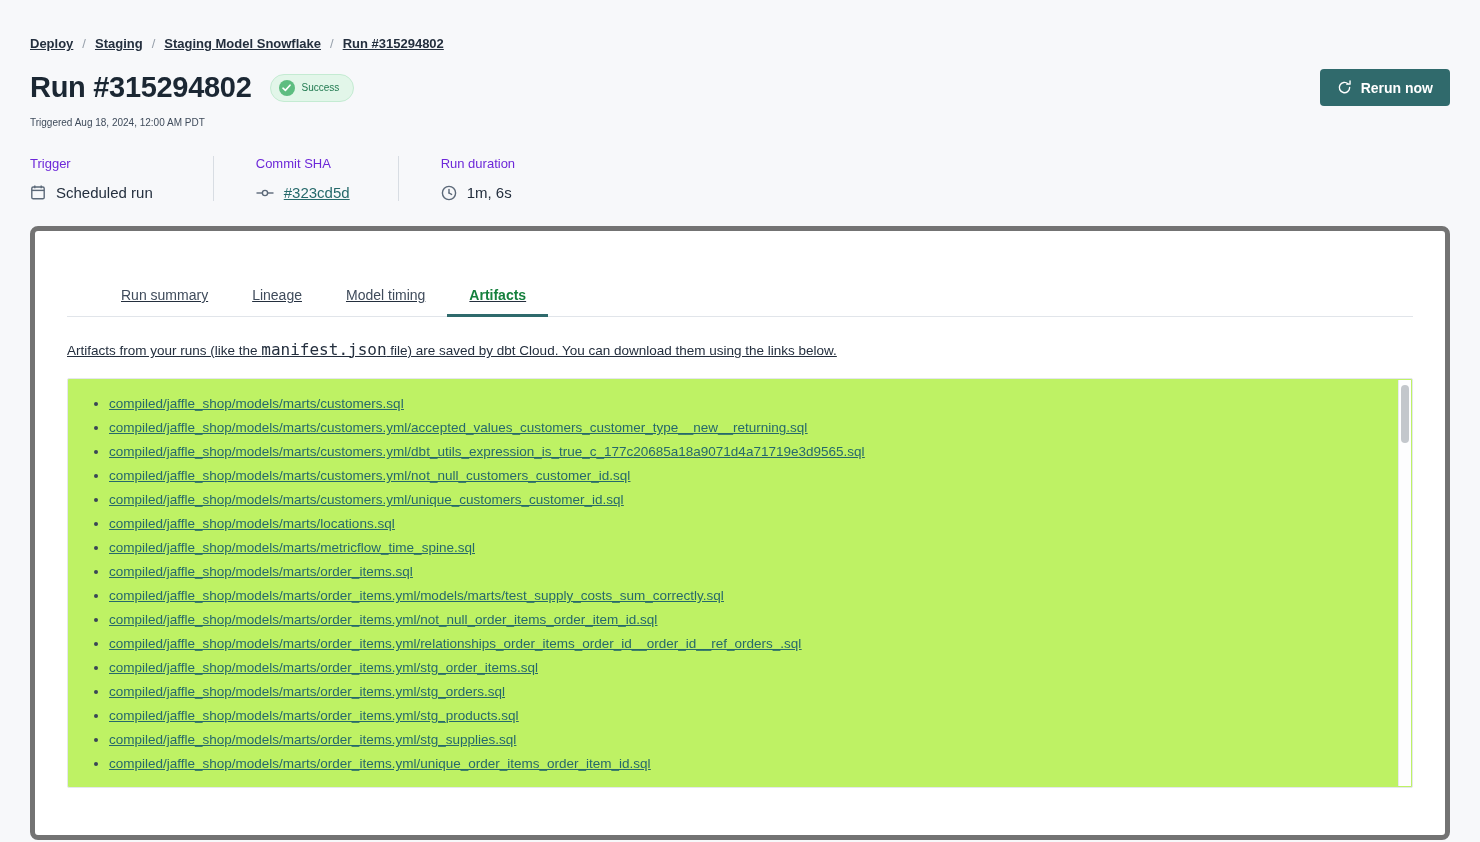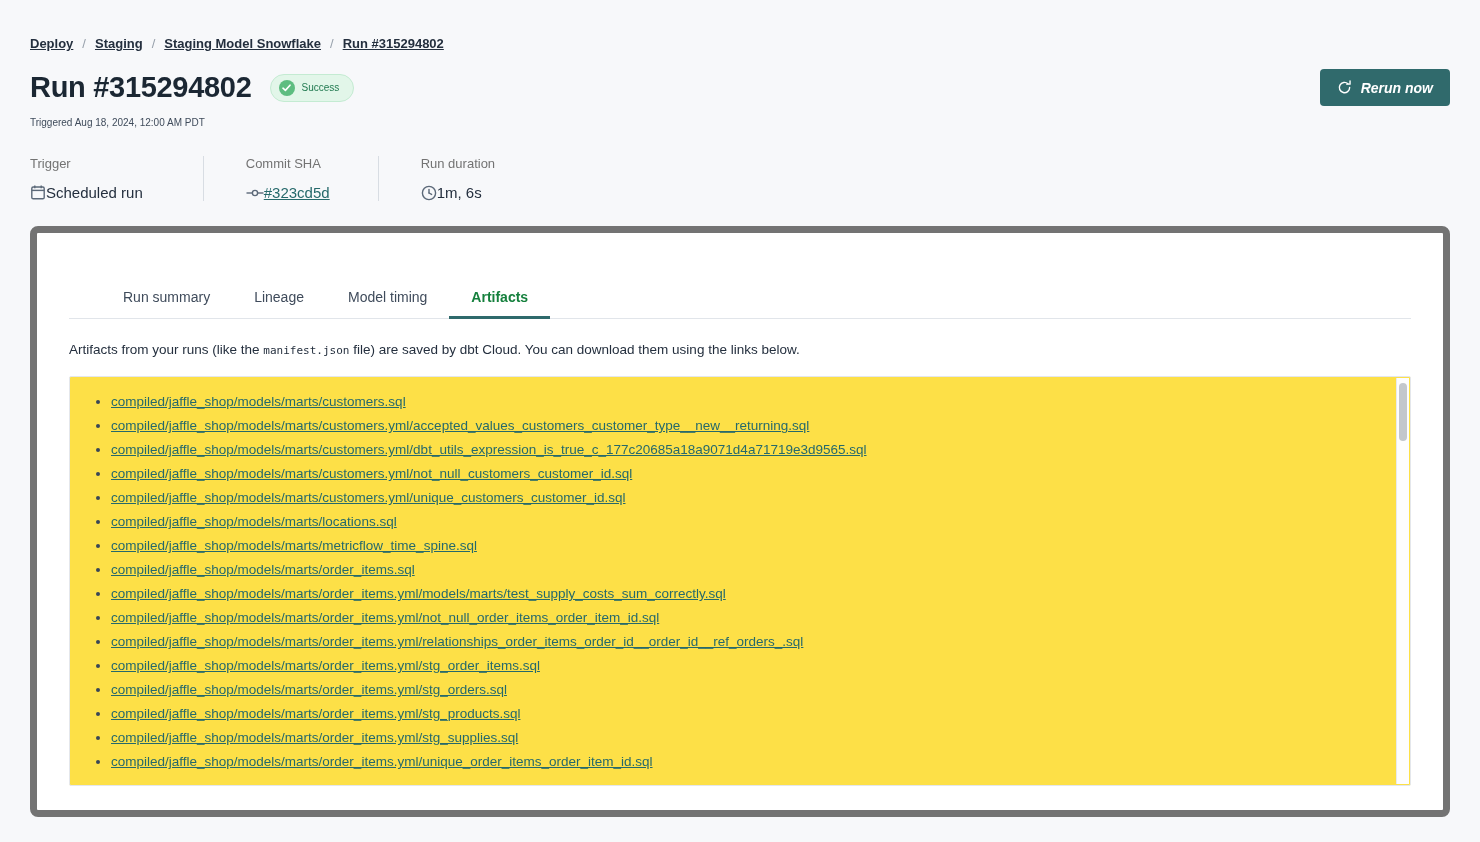--- a/index.html
+++ b/index.html
@@ -40,71 +40,72 @@
   }
   .check-circle {
     width: 16px; height: 16px; border-radius: 50%;
     background: #5dbd80; display: inline-flex;
     align-items: center; justify-content: center; flex: 0 0 16px;
   }
   .rerun-btn {
     background: #306a6c; color: #ffffff; border: none; border-radius: 4px;
     height: 37px; padding: 0 17px; font-size: 14px; font-weight: 600;
     font-family: "Liberation Sans", sans-serif;
-    display: inline-flex; align-items: center; gap: 9px; cursor: pointer; font-style: italic;
+    display: inline-flex; align-items: center; gap: 9px; cursor: pointer;
   }
   .triggered { margin-top: 11px; font-size: 10px; color: #3f4b5b; }
 
   
   .meta-row { display: flex; margin-top: 28px; }
   .meta-col { display: flex; flex-direction: column; gap: 13px; }
   .meta-col.c1 { padding-right: 60px; min-width: 154px; }
   .meta-col.c2, .meta-col.c3 { border-left: 1px solid #d8dde3; padding-left: 42px; padding-right: 48px; }
-  .meta-label { font-size: 13px; color: #737373; }
+  .meta-label { font-size: 13px; color: #6d28d9; }
   .meta-value {
     font-size: 15px; color: #242f3e;
-    display: flex; align-items: center; 
+    display: flex; align-items: center; gap: 10px;
   }
   .meta-icon { color: #5b6878; display: inline-flex; }
   .commit-link { color: #26696b; text-decoration: underline; font-size: 15px; }
 
   
   .card {
     margin-top: 25px;
     background: #ffffff;
-    border: 7px solid #737373;
+    border: 5px solid #737373;
     border-radius: 8px;
-    padding: 45px 32px 24px;
+    padding: 45px 32px 47px;
+    text-decoration: underline;
   }
   .tab-bar {
     display: flex; padding-left: 32px;
     border-bottom: 1px solid #e1e5ea;
   }
   .tab {
     position: relative; padding: 0 22px; height: 40px; line-height: 38px;
     font-size: 14px; color: #3f4b5b; cursor: pointer; white-space: nowrap;
   }
   .tab.active { color: #15803d; font-weight: 700; }
   .tab.active::after {
     content: ""; position: absolute; left: 0; right: 0; bottom: -1px;
     height: 3px; background: #2f6a6c;
   }
   .artifacts-desc { margin-top: 23px; font-size: 13.5px; color: #242f3e; }
   .artifacts-desc code {
-    font-family: "DejaVu Sans Mono", monospace; font-size: 11px; color: #242f3e;
+    font-family: "DejaVu Sans Mono", monospace; font-size: 16px; color: #242f3e;
   }
 
   
   .artifact-box {
     margin-top: 19px;
     position: relative;
     height: 410px;
     border: 1px solid #e4e7ec;
     border-radius: 2px;
-    background: #fde047;
+    background: #bef264;
     overflow: hidden;
   }
   .artifact-list { margin: 13px 0 0; padding-left: 41px; }
   .artifact-list li { line-height: 24px; font-size: 13.5px; color: #3a4656; }
   .artifact-list a { color: #26696b; text-decoration: underline; cursor: pointer; }
 
   .sb-track {
     position: absolute; top: 1px; right: 1px; bottom: 1px; width: 13px;
     background: #fdfdfe; border-left: 1px solid #e7eaee;
   }

